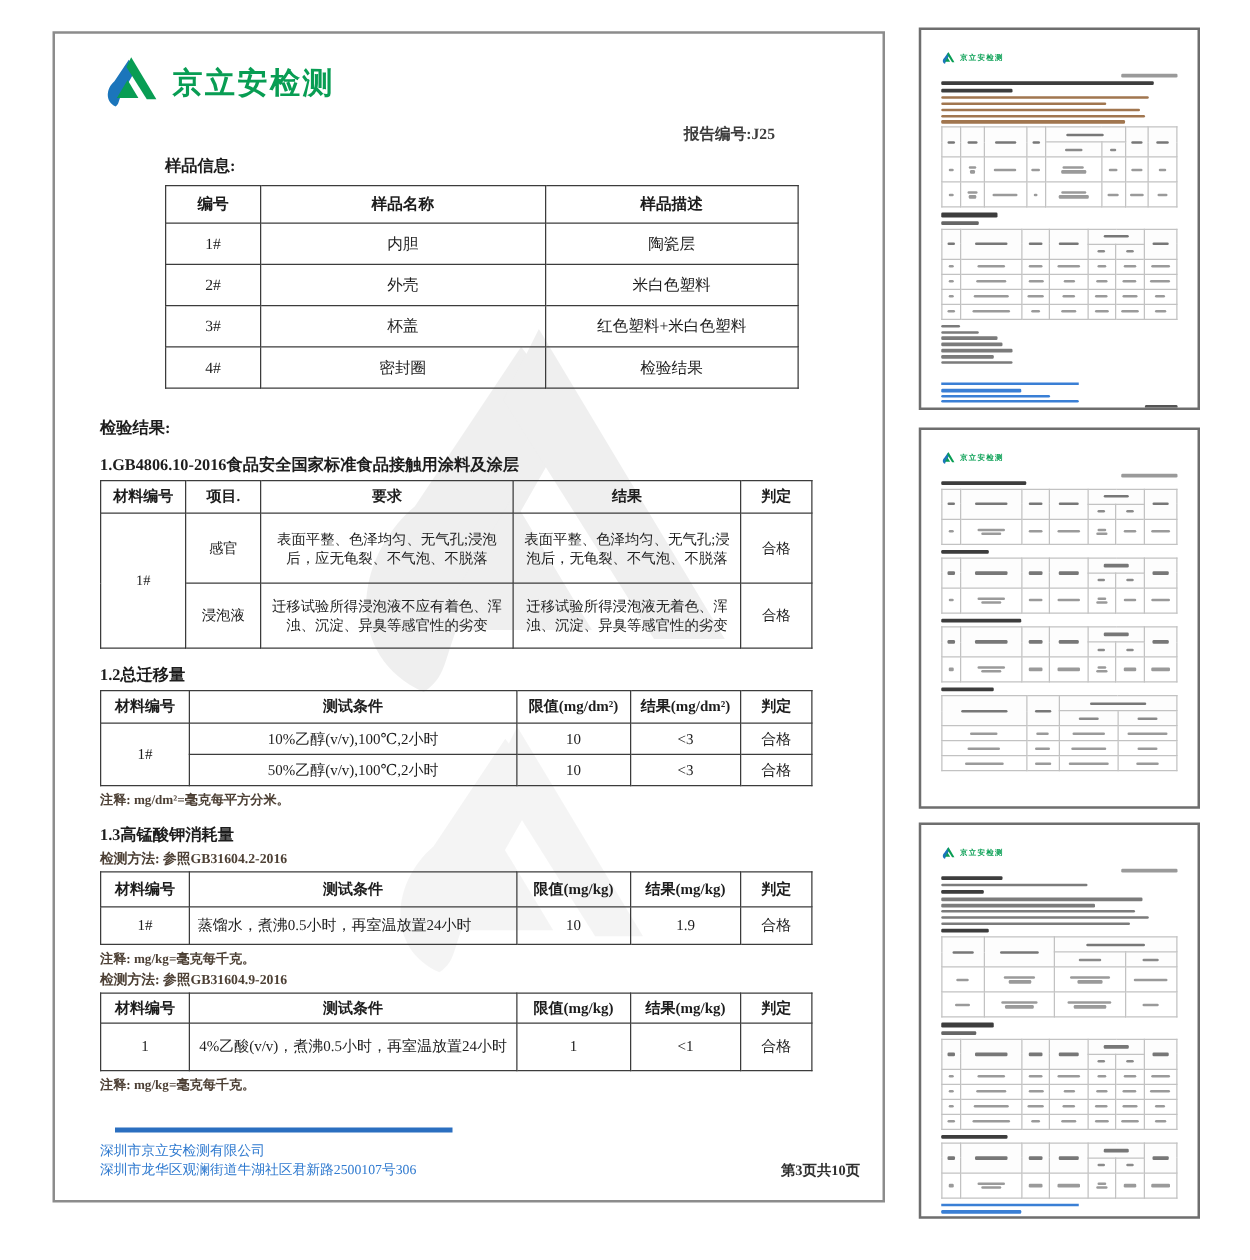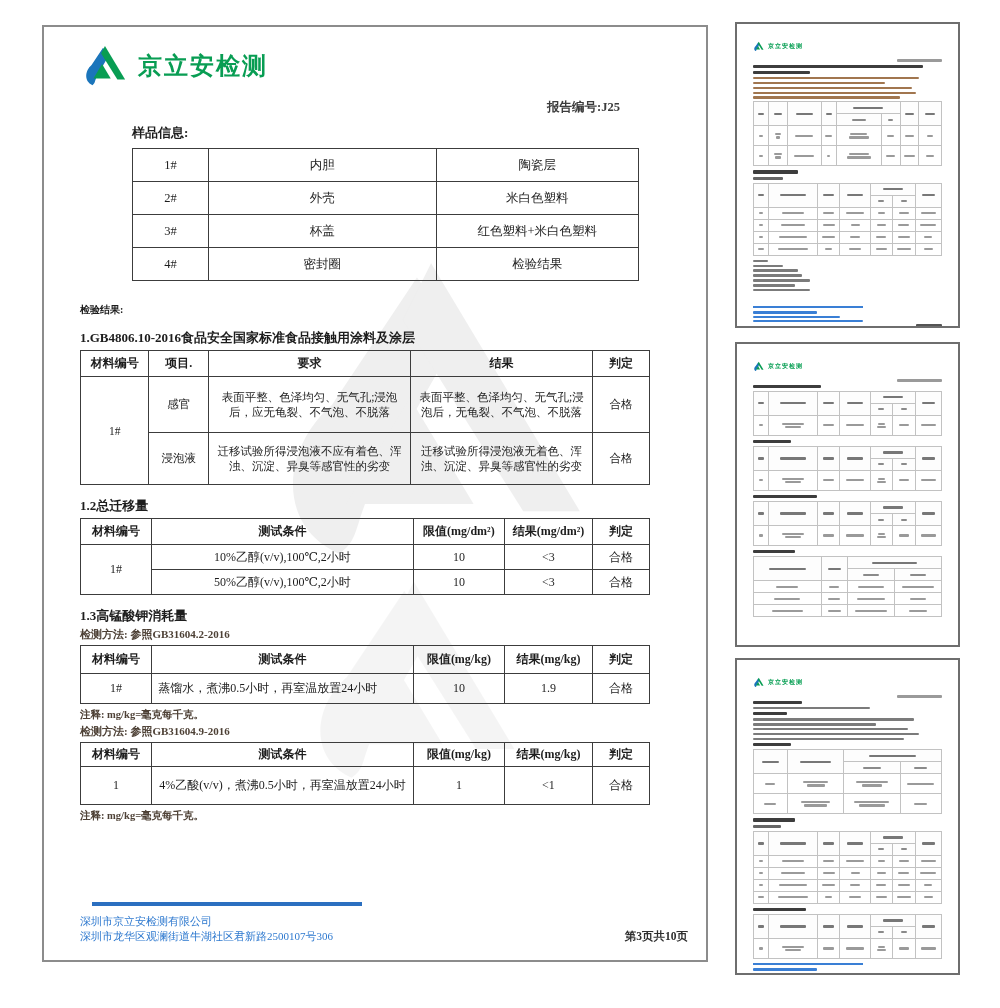--- a/index.html
+++ b/index.html
@@ -25,21 +25,21 @@
 
   table.rt { border-collapse:collapse; table-layout:fixed; }
   table.rt td, table.rt th { border:1px solid #3c3c3c; text-align:center;
         vertical-align:middle; padding:2px 3px; font-weight:normal; }
   table.rt th { font-weight:bold; }
 
   .t-sample { width:507px; margin-left:52px; font-size:12.5px; }
   .t-sample tr { height:33px; }
   .t-sample tr.hd { height:30px; }
 
-  .results-label { font-size:10px; font-weight:bold; margin-top:22px; }
+  .results-label { font-size:13px; font-weight:bold; margin-top:22px; }
   .sec-title { font-size:13px; font-weight:bold; margin-top:12px; }
   .sub-title { font-size:13px; font-weight:bold; margin-top:12px; }
   .method { font-size:11px; font-weight:bold; color:#4d4035; margin-top:2px; }
   .note   { font-size:10.5px; font-weight:bold; color:#4d4035; margin-top:4px; }
 
   .t-std { width:570px; font-size:12px; margin-top:3px; }
   .t-s11 td { font-size:11.5px; }
   .t-s11 tr.hd { height:26px; }
   .t-s11 tr.r1 { height:56px; }
   .t-s11 tr.r2 { height:52px; }
@@ -107,20 +107,25 @@
 
     <div class="sample-label">样品信息:</div>
 
     <table class="rt t-sample">
       <colgroup>
           <col style="width:15%">
           <col style="width:45%">
           <col style="width:40%">
         </colgroup>
       <tbody>
+          <tr class="hd">
+        <th>编号</th>
+        <th>样品名称</th>
+        <th>样品描述</th>
+      </tr>
       <tr>
         <td>1#</td>
         <td>内胆</td>
         <td>陶瓷层</td>
       </tr>
       <tr>
         <td>2#</td>
         <td>外壳</td>
         <td>米白色塑料</td>
       </tr>
@@ -197,20 +202,21 @@
         <td>合格</td>
       </tr>
       <tr class="dr">
         <td>50%乙醇(v/v),100℃,2小时</td>
         <td>10</td>
         <td>&lt;3</td>
         <td>合格</td>
       </tr>
     </tbody>
       </table>
+    <div class="note">注释: mg/dm²=毫克每平方分米。</div>
 
     <div class="sub-title">1.3高锰酸钾消耗量</div>
     <div class="method">检测方法: 参照GB31604.2-2016</div>
     <table class="rt t-std t-s13">
       <colgroup>
           <col style="width:12.5%">
           <col style="width:46%">
           <col style="width:16%">
           <col style="width:15.5%">
           <col style="width:10%">

